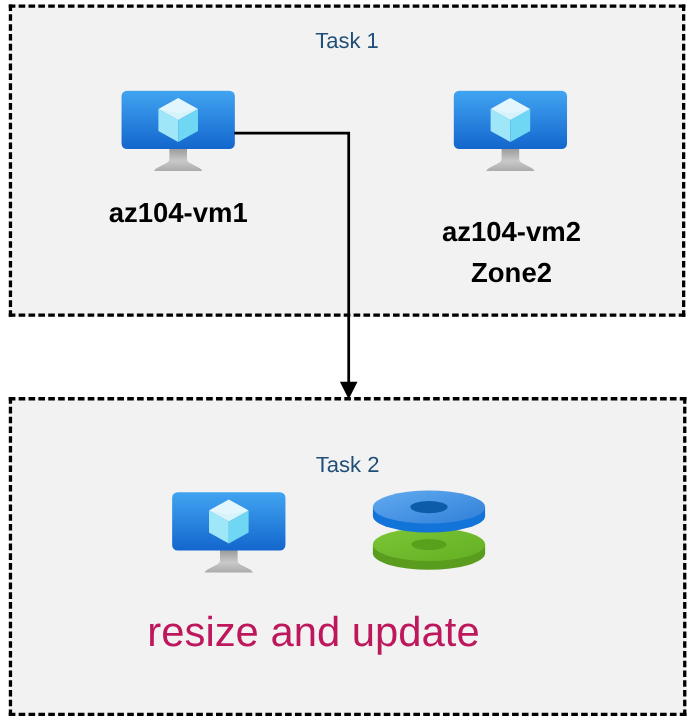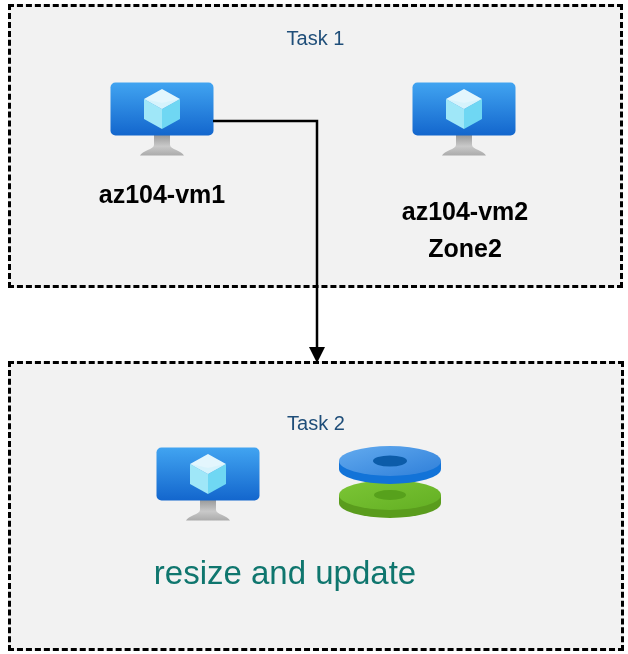--- a/index.html
+++ b/index.html
@@ -19,21 +19,21 @@
   }
   .t1 .task-title{top:20px;}
   .t2 .task-title{top:24px;margin-top:24px;}
   .icon-abs{position:absolute;}
   .vm-label{
     position:absolute;width:240px;text-align:center;color:#000000;
     font-size:25px;line-height:37px;font-weight:700;
   }
   .caption{
     position:absolute;left:74px;top:190px;width:400px;text-align:center;
-    color:#0f766e;font-size:33px;font-weight:400;
+    color:#be185d;font-size:38px;font-weight:400;
   }
   .connector{position:absolute;left:205px;top:112px;width:130px;height:256px;pointer-events:none;}
 </style>
 </head>
 <body>
 
 <div class="canvas">
 
   <svg width="0" height="0" style="position:absolute">
     <defs>

